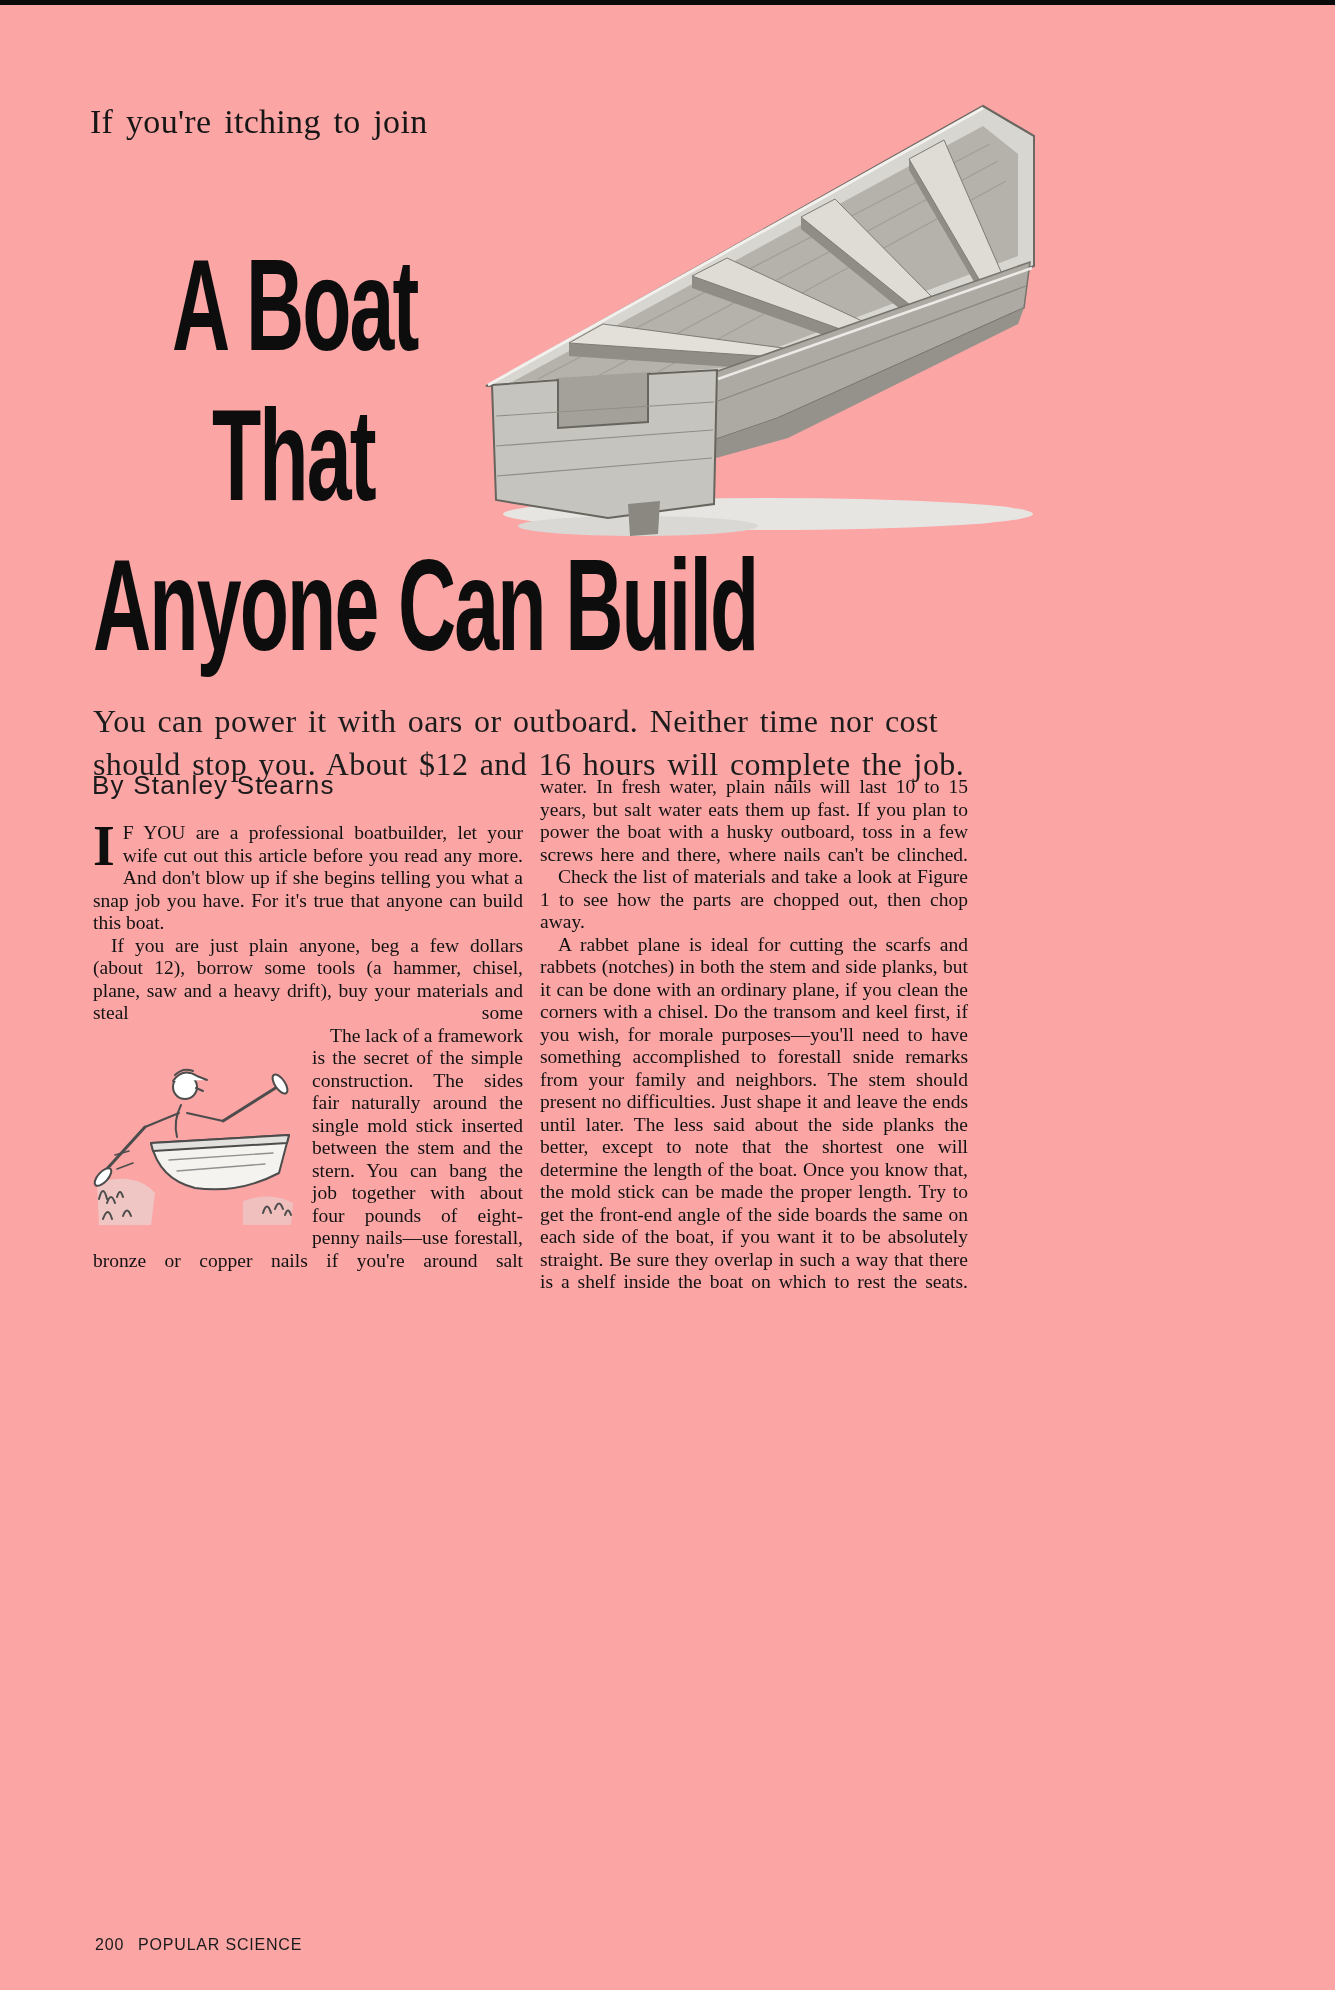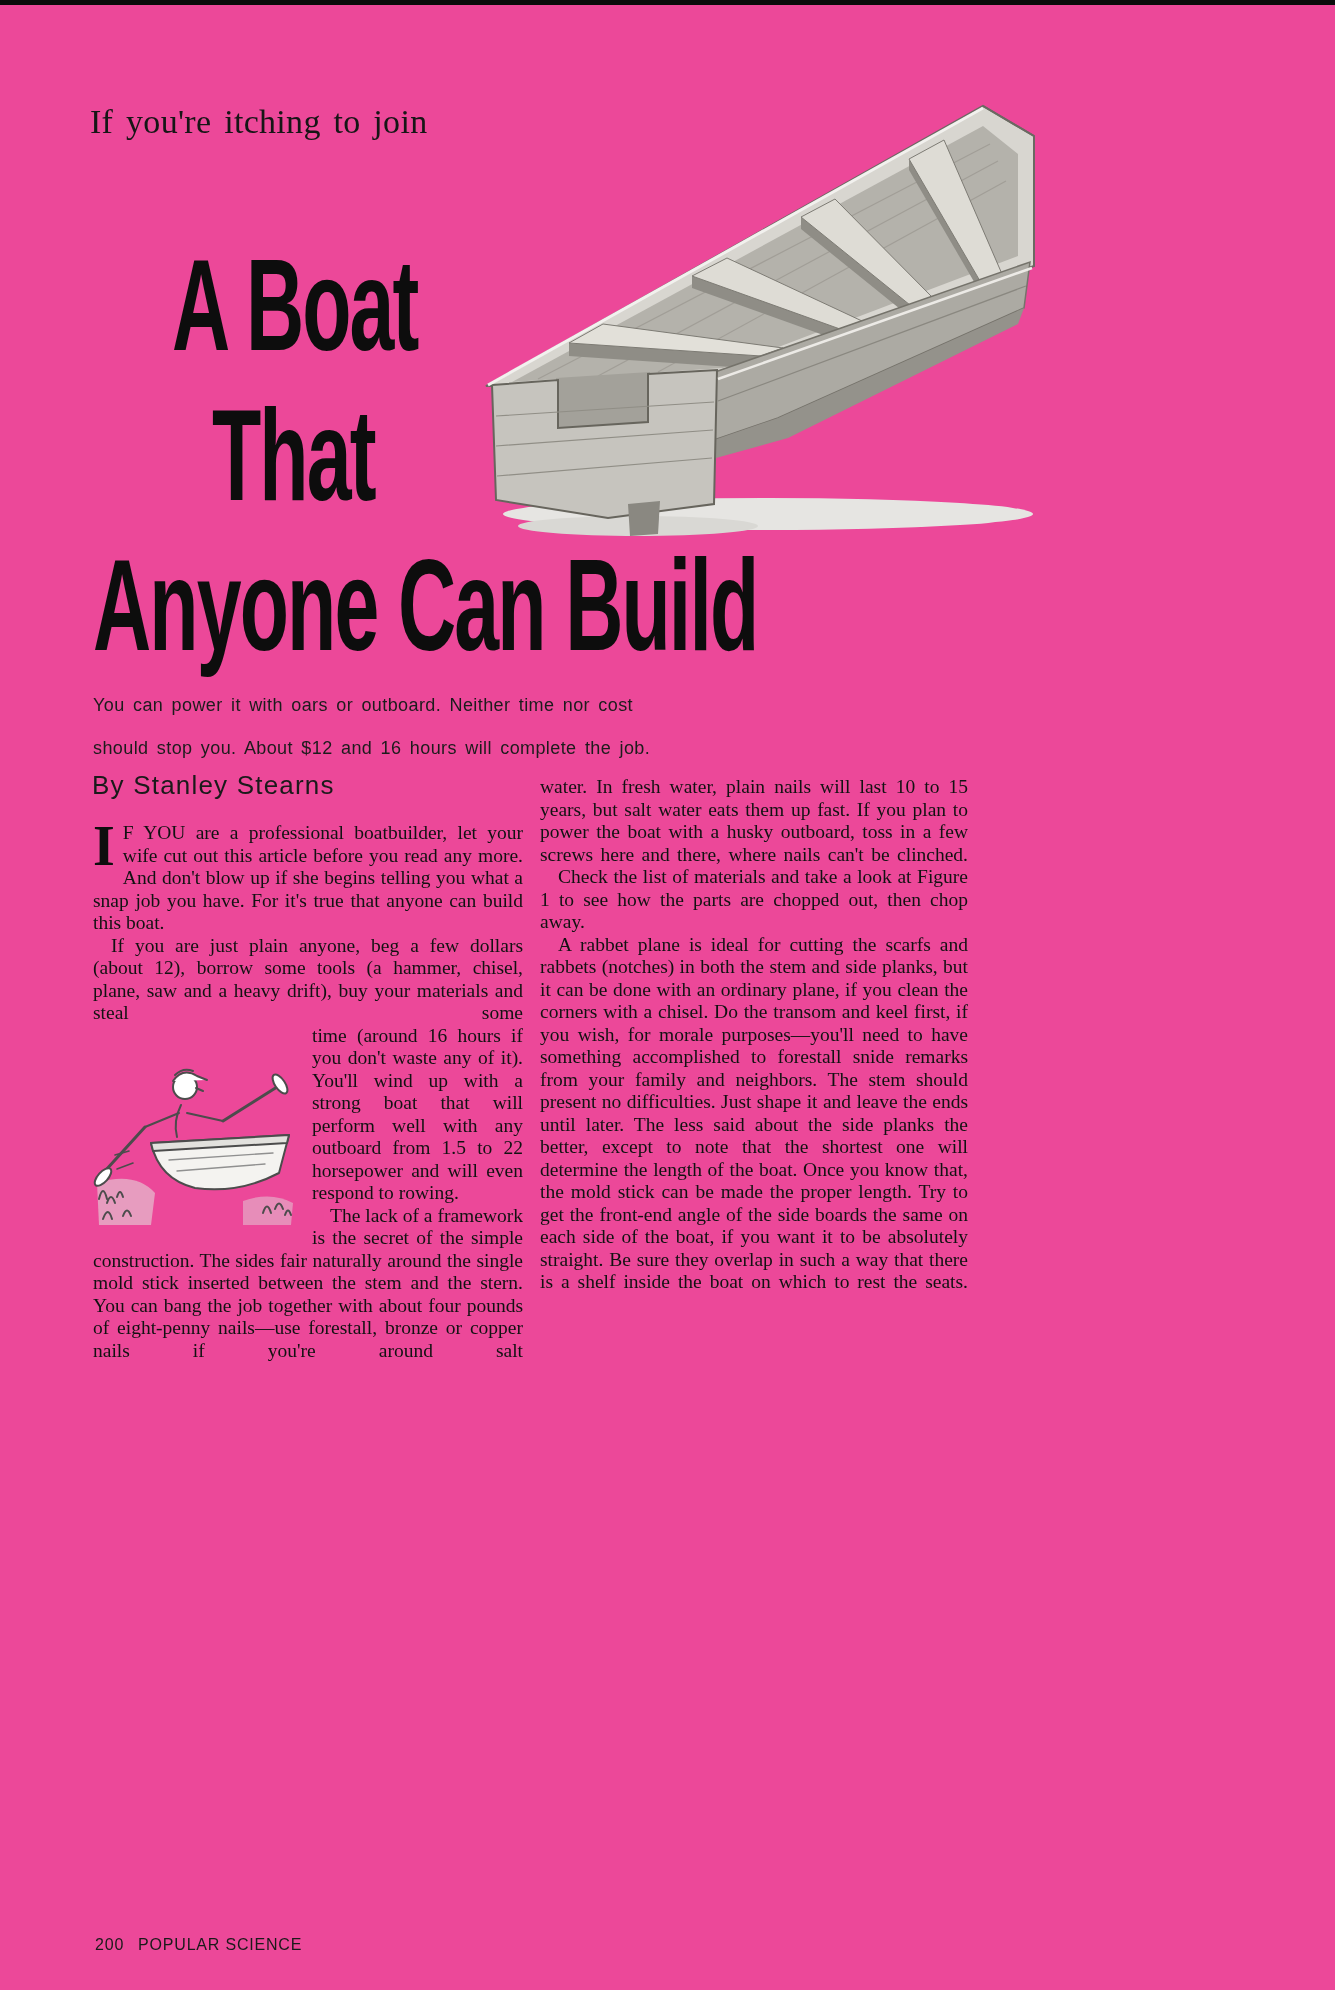--- a/index.html
+++ b/index.html
@@ -2,21 +2,21 @@
 <html><head>
 <meta charset="utf-8">
 <title>A Boat That Anyone Can Build — Popular Science p.200</title>
 <style>
   * { margin:0; padding:0; box-sizing:border-box; }
   html,body { background:#ffffff; }
   .page {
     position:relative;
     width:1335px; height:1990px;
     margin:0 auto;
-    background:#ec4899;
+    background:#fca5a5;
     overflow:hidden;
     color:#141414;
   }
   .scan-bar {
     position:absolute; top:0; left:0; width:100%; height:5px;
     background:#0b0b0b;
   }
 
   
   .intro {
@@ -44,23 +44,23 @@
     white-space:nowrap;
     transform:scaleX(0.62);
     transform-origin:left top;
   }
   .hl1 { left:172px; top:240px; }
   .hl2 { left:212px; top:390px; }
   .hl3 { left:93px;  top:540px; }
 
   
   .deck {
-    position:absolute; left:93px; top:684px; width:900px;
-    font-family:Liberation Sans, sans-serif;
-    font-size:18px; line-height:43px;
+    position:absolute; left:93px; top:700px; width:900px;
+    font-family:Liberation Serif, serif;
+    font-size:32px; line-height:43px;
     color:#1c1c1c; letter-spacing:0.4px; word-spacing:3px;
   }
   .deck-line { display:block; white-space:nowrap; }
   .byline {
     position:absolute; left:92px; top:770px;
     font-family:"Liberation Sans", sans-serif;
     font-size:26px; letter-spacing:1.2px; color:#1a1a1a;
     white-space:nowrap;
   }
 
@@ -193,21 +193,20 @@
           <path d="M52,96 L12,140" stroke-width="3"></path>
           <ellipse cx="10" cy="146" rx="5" ry="11" transform="rotate(42 10 146)" fill="#ffffff"></ellipse>
           <path d="M130,90 L184,56" stroke-width="3"></path>
           <ellipse cx="187" cy="53" rx="5" ry="11" transform="rotate(-34 187 53)" fill="#ffffff"></ellipse>
 
           <path d="M36,120 l-14,4 M40,132 l-16,6" stroke-width="1.6"></path>
         </g>
       </svg>
     </figure>
 
-    <p class="para">time (around 16 hours if you don't waste any of it). You'll wind up with a strong boat that will perform well with any outboard from 1.5 to 22 horsepower and will even respond to rowing.</p>
     <p class="para indent cont">The lack of a framework is the secret of the simple construction. The sides fair naturally around the single mold stick inserted between the stem and the stern. You can bang the job together with about four pounds of eight-penny nails—use forestall, bronze or copper nails if you're around salt</p>
   </section>
 
   <section class="col col-right">
     <p class="para cont">water. In fresh water, plain nails will last 10 to 15 years, but salt water eats them up fast. If you plan to power the boat with a husky outboard, toss in a few screws here and there, where nails can't be clinched.</p>
     <p class="para indent">Check the list of materials and take a look at Figure 1 to see how the parts are chopped out, then chop away.</p>
     <p class="para indent cont">A rabbet plane is ideal for cutting the scarfs and rabbets (notches) in both the stem and side planks, but it can be done with an ordinary plane, if you clean the corners with a chisel. Do the transom and keel first, if you wish, for morale purposes—you'll need to have something accomplished to forestall snide remarks from your family and neighbors. The stem should present no difficulties. Just shape it and leave the ends until later. The less said about the side planks the better, except to note that the shortest one will determine the length of the boat. Once you know that, the mold stick can be made the proper length. Try to get the front-end angle of the side boards the same on each side of the boat, if you want it to be absolutely straight. Be sure they overlap in such a way that there is a shelf inside the boat on which to rest the seats.</p>
   </section>
 
   <footer class="folio">

